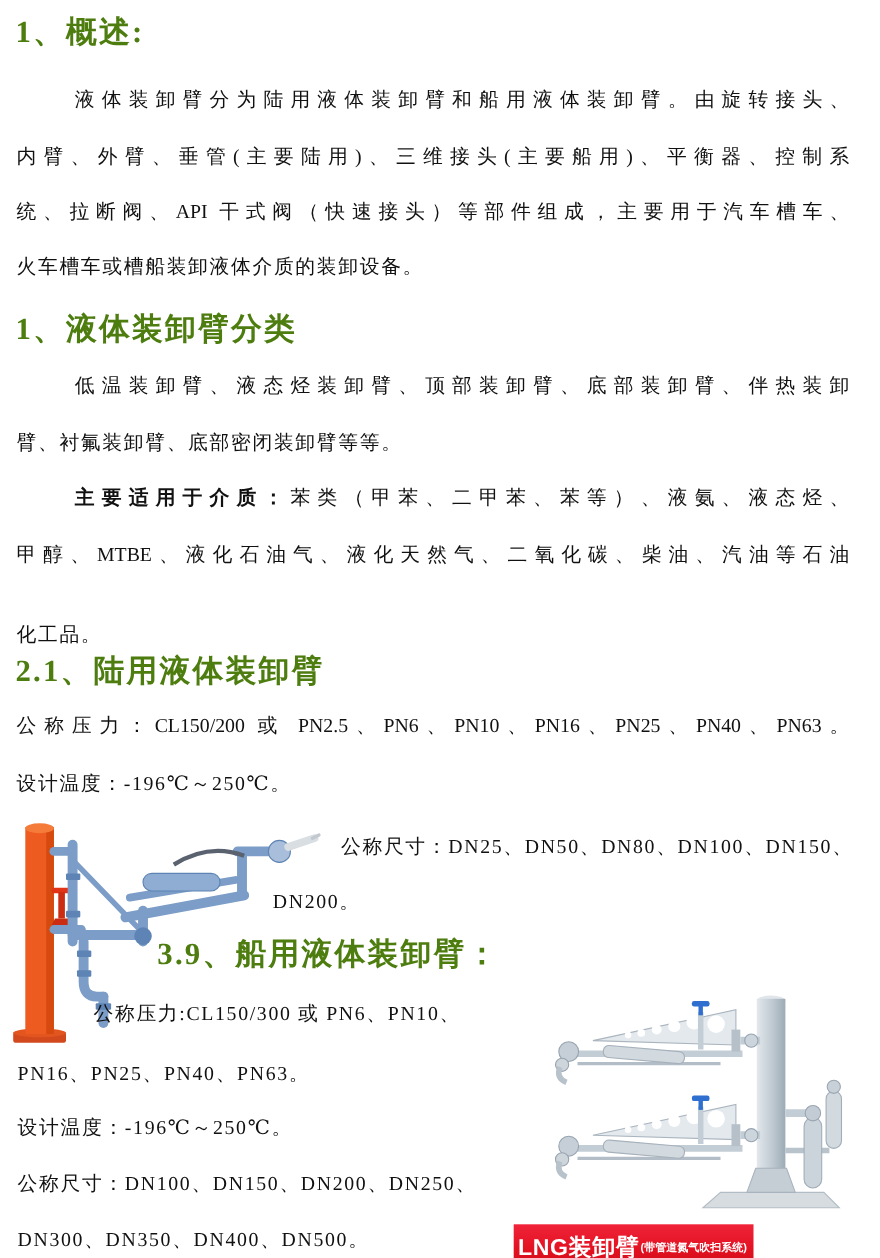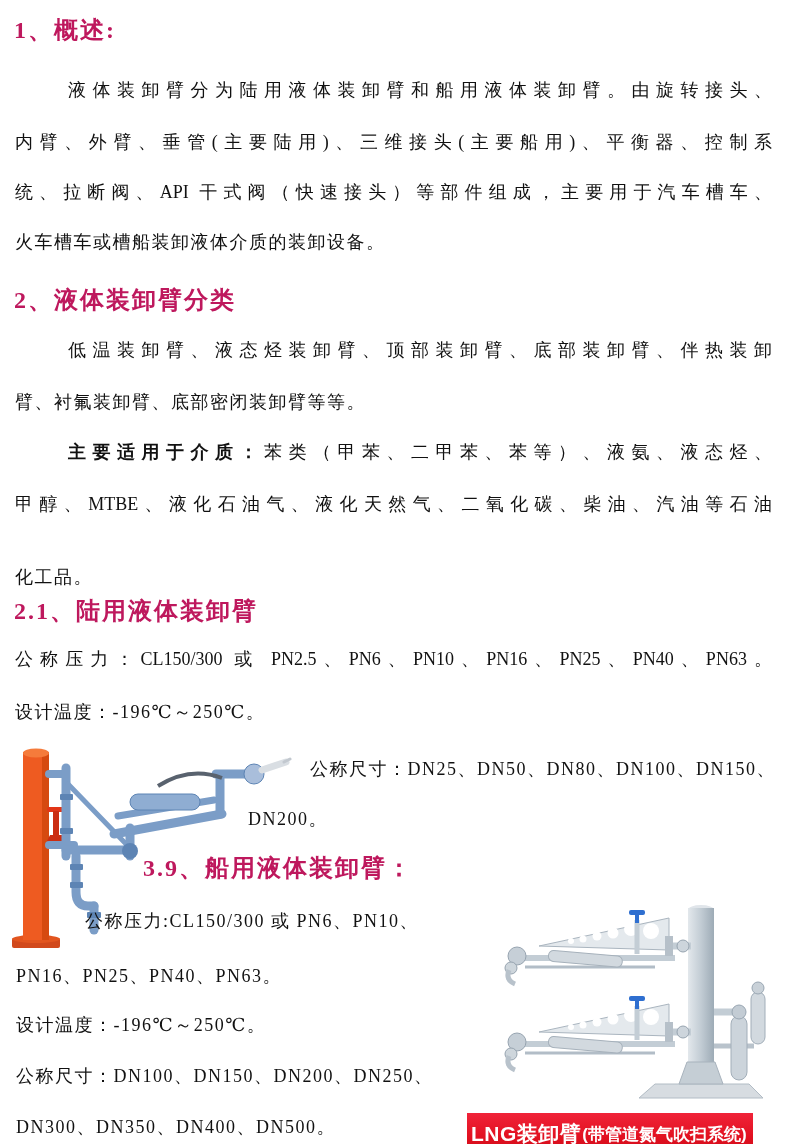--- a/index.html
+++ b/index.html
@@ -12,55 +12,55 @@
   .t{
     position:absolute;font-size:18px;line-height:32px;white-space:nowrap;
     letter-spacing:1.5px;
   }
   .j{ 
     white-space:normal;width:757px;text-align:justify;text-align-last:justify;
     letter-spacing:normal;
   }
   .ind{text-indent:53px;}
   .h{
-    position:absolute;font-size:24px;line-height:32px;font-weight:bold;
-    color:#be185d;white-space:nowrap;letter-spacing:2px;
+    position:absolute;font-size:28px;line-height:32px;font-weight:bold;
+    color:#4d7c0f;white-space:nowrap;letter-spacing:2px;
   }
   .b{font-weight:bold;}
   .fig{position:absolute;}
   .lng-label{
     position:absolute;left:467px;top:1113px;height:42px;
     display:flex;align-items:center;padding:0 6px 0 4px;
     background:linear-gradient(180deg,#f02339 0%,#e1101f 60%,#c90d1c 100%);
     font-family:"Liberation Sans","DejaVu Sans",sans-serif;color:#ffffff;
   }
   .lng-main{font-size:21px;font-weight:bold;letter-spacing:0.5px;}
-  .lng-sub{font-size:17px;font-weight:bold;margin-left:1px;white-space:nowrap;}
+  .lng-sub{font-size:10px;font-weight:bold;margin-left:1px;white-space:nowrap;}
 </style>
 </head>
 <body>
 
 <div class="page">
 
   <div class="h" style="top:14px;left:14px">1、概述:</div>
   <div class="t j ind" style="top:74px;left:15px">液体装卸臂分为陆用液体装卸臂和船用液体装卸臂。由旋转接头、</div>
   <div class="t j" style="top:126px;left:15px">内臂、外臂、垂管(主要陆用)、三维接头(主要船用)、平衡器、控制系</div>
   <div class="t j" style="top:176px;left:15px">统、拉断阀、API 干式阀（快速接头）等部件组成，主要用于汽车槽车、</div>
   <div class="t" style="top:226px;left:15px">火车槽车或槽船装卸液体介质的装卸设备。</div>
 
-  <div class="h" style="top:284px;left:14px">2、液体装卸臂分类</div>
+  <div class="h" style="top:284px;left:14px">1、液体装卸臂分类</div>
   <div class="t j ind" style="top:334px;left:15px">低温装卸臂、液态烃装卸臂、顶部装卸臂、底部装卸臂、伴热装卸</div>
   <div class="t" style="top:386px;left:15px">臂、衬氟装卸臂、底部密闭装卸臂等等。</div>
 
   <div class="t j ind" style="top:436px;left:15px"><span class="b">主要适用于介质：</span><span>苯类（甲苯、二甲苯、苯等）、液氨、液态烃、</span></div>
   <div class="t j" style="top:488px;left:15px">甲醇、MTBE、液化石油气、液化天然气、二氧化碳、柴油、汽油等石油</div>
   <div class="t" style="top:561px;left:15px">化工品。</div>
 
   <div class="h" style="top:595px;left:14px">2.1、陆用液体装卸臂</div>
-  <div class="t j" style="top:643px;left:15px">公称压力：CL150/300 或 PN2.5、PN6、PN10、PN16、PN25、PN40、PN63。</div>
+  <div class="t j" style="top:643px;left:15px">公称压力：CL150/200 或 PN2.5、PN6、PN10、PN16、PN25、PN40、PN63。</div>
   <div class="t" style="top:696px;left:15px">设计温度：-196℃～250℃。</div>
 
   <svg class="fig" style="left:10px;top:744px" width="282" height="212" viewBox="0 0 282 212">
     <g>
       <rect x="2" y="194" width="48" height="10" rx="2" fill="#d1491c"></rect>
       <ellipse cx="26" cy="195" rx="24" ry="4" fill="#e2551f"></ellipse>
       <rect x="13" y="8" width="26" height="188" fill="#ee5b21"></rect>
       <rect x="32" y="8" width="7" height="188" fill="#d64a10"></rect>
       <ellipse cx="26" cy="9" rx="13" ry="4.5" fill="#f57b3b"></ellipse>
     </g>

